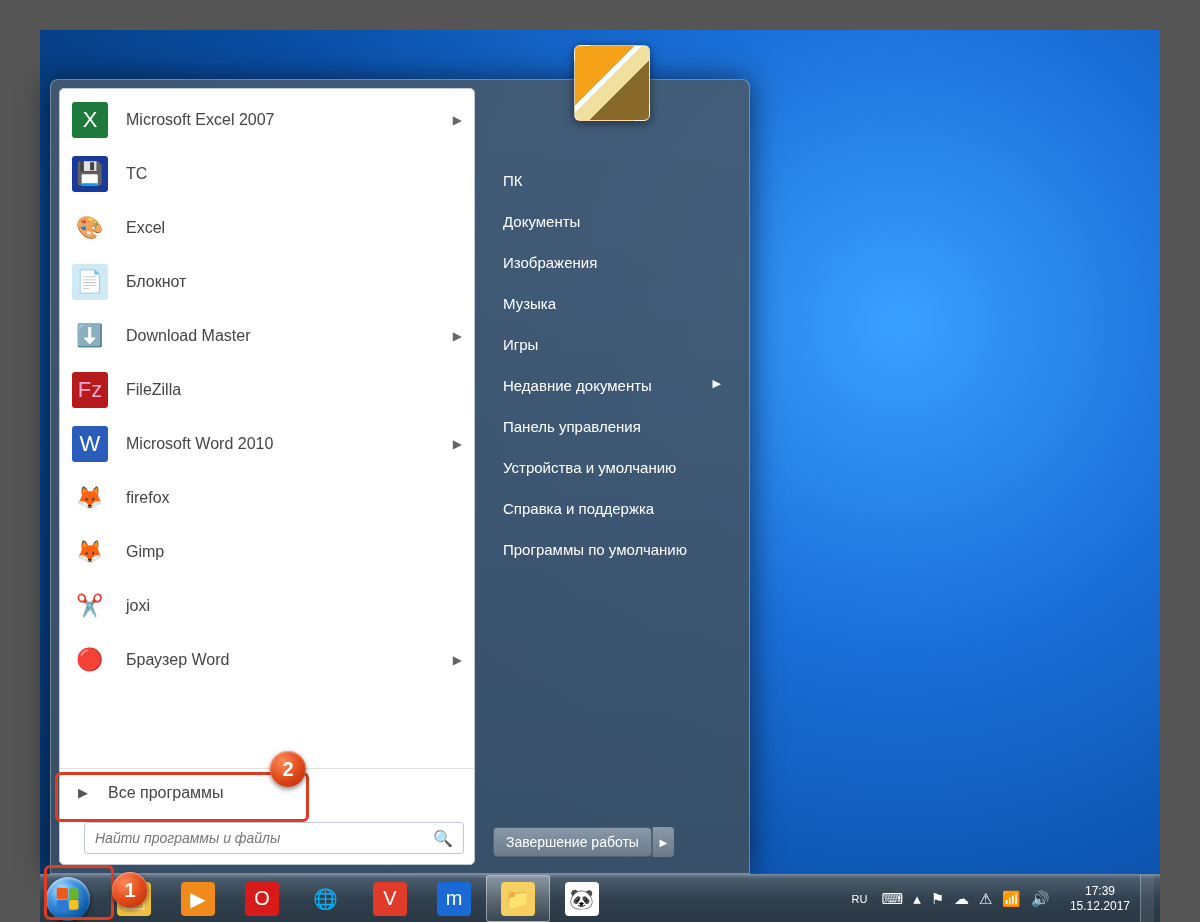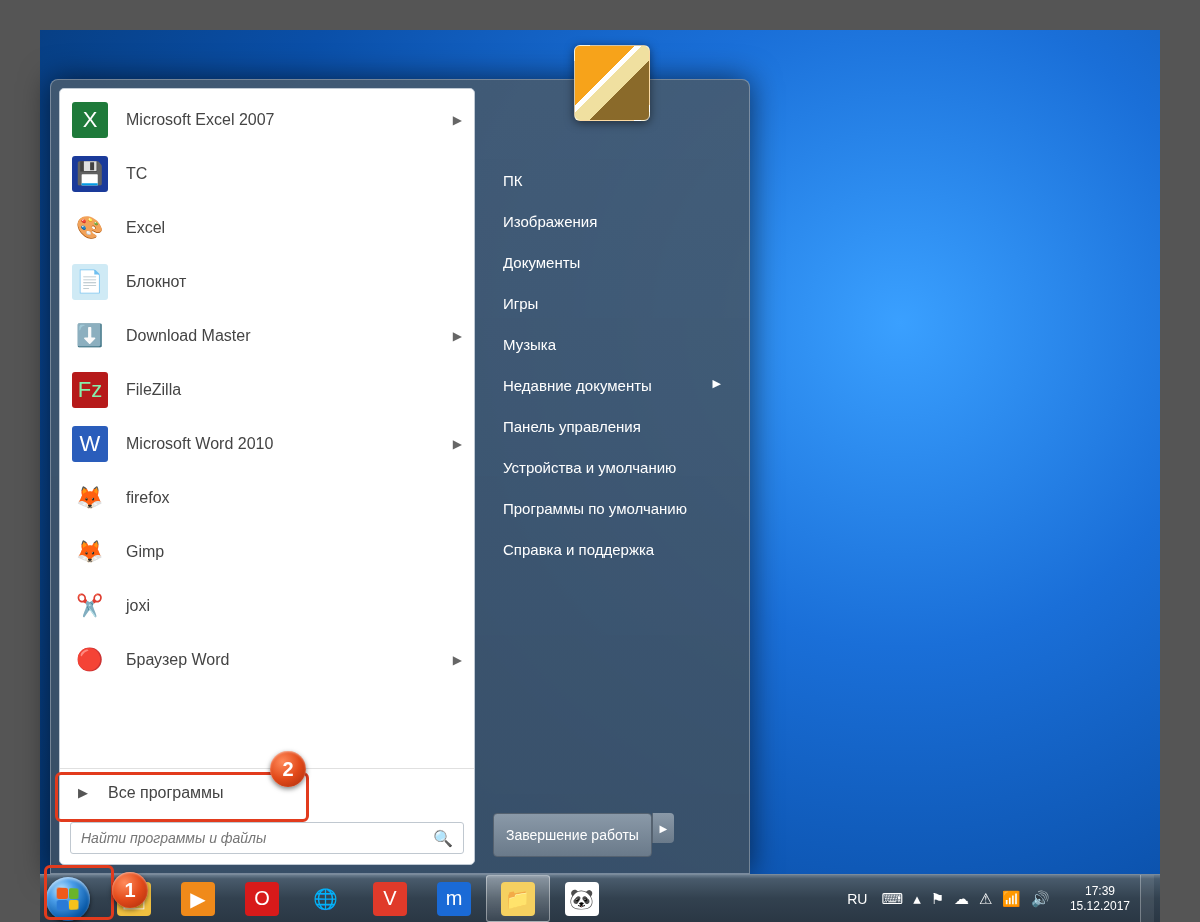--- a/index.html
+++ b/index.html
@@ -8,45 +8,45 @@
 .desktop { position: absolute; inset: 0; background: radial-gradient(circle at 75% 35%, #3aa0ff 0%, #1a6fd8 30%, #0a4fa8 60%, #05356e 100%); }
 .start-menu { position: absolute; left: 50px; bottom: 48px; width: 700px; height: 795px; border-radius: 8px 8px 0 0; background: linear-gradient(to bottom, rgba(70,90,110,0.9), rgba(60,80,100,0.92)); display: flex; box-shadow: 0 0 30px rgba(0,0,0,0.6); border: 1px solid rgba(255,255,255,0.3); }
 .left-pane { width: 416px; background: #fff; margin: 8px 0 8px 8px; border-radius: 5px; display: flex; flex-direction: column; border: 1px solid #bfc9d4; }
 .program-list { flex: 1; padding: 4px 0; }
 .program-item { display: flex; align-items: center; height: 54px; padding: 0 12px; position: relative; cursor: pointer; }
 .program-icon { width: 36px; height: 36px; margin-right: 18px; border-radius: 3px; display:flex; align-items:center; justify-content:center; font-size:22px; }
 .program-label { font-size: 16px; color: #444; }
 .arrow-right { position: absolute; right: 12px; font-size: 12px; color: #666; }
 .all-programs { height: 48px; display: flex; align-items: center; padding: 0 18px; font-size: 16px; color: #444; border-top: 1px solid #e0e0e0; cursor: pointer; }
 .all-programs .ap-icon { margin-right: 20px; font-size: 13px; color: #555; }
-.search-box { margin: 6px 10px 10px 10px; height: 32px; border: 1px solid #c0c8d0; border-radius: 3px; display: flex; align-items: center; padding: 0 10px; background: #fff; }
+.search-box { margin: 6px 10px 10px 24px; height: 32px; border: 1px solid #c0c8d0; border-radius: 3px; display: flex; align-items: center; padding: 0 10px; background: #fff; }
 .search-box input { flex: 1; border: none; outline: none; font-size: 14px; font-style: italic; color: #888; background: transparent; }
 .search-box .s-icon { color: #4b8fd6; font-size: 16px; }
 .right-pane { flex: 1; padding: 80px 18px 18px 18px; color: #fff; font-size: 15px; position: relative; }
 .user-pic { position: absolute; top: -35px; left: 50%; transform: translateX(-50%); width: 76px; height: 76px; border: 1px solid rgba(255,255,255,0.6); border-radius: 6px; background: linear-gradient(135deg,#f7a31a 0 40%,#fff 40% 45%,#f0e0a0 45% 60%,#8a6a2a 60% 100%); box-shadow: 0 2px 10px rgba(0,0,0,0.5); padding:4px; }
 .sys-item { padding: 12px 10px; cursor: pointer; display:flex; justify-content:space-between; border-radius:3px; }
 .sys-item .sub-arrow { font-size:11px; }
 .shutdown-row { position:absolute; bottom:16px; left:18px; right:18px; display:flex; }
-.shutdown-btn { display:flex; align-items:center; background: linear-gradient(to bottom,#8a99a8,#6a7a8a); border:1px solid #556270; border-radius:4px; height:44px; padding:0 12px; color:#fff; font-size:14px; cursor:pointer; }
+.shutdown-btn { display:flex; align-items:center; background: linear-gradient(to bottom,#8a99a8,#6a7a8a); border:1px solid #556270; border-radius:4px; height:30px; padding:0 12px; color:#fff; font-size:14px; cursor:pointer; }
 .shutdown-split { width:22px; border-left:1px solid #556270; display:flex; align-items:center; justify-content:center; background: linear-gradient(to bottom,#8a99a8,#6a7a8a); border-radius:0 4px 4px 0; height:30px; cursor:pointer; }
 .taskbar { position: absolute; left:40px; right:40px; bottom:0; height:48px; background: linear-gradient(to bottom,#6a7d8f 0%,#495b6c 8%,#32414f 50%,#2a3744 100%); display:flex; align-items:center; border-top:1px solid #7a8a9a; }
 .start-button { width:56px; height:48px; display:flex; align-items:center; justify-content:center; cursor:pointer; }
 .orb { width:44px; height:44px; border-radius:50%; background: radial-gradient(circle at 35% 30%, #bfe6ff 0%, #4a9de8 30%, #0a5aa8 70%, #053564 100%); display:flex; align-items:center; justify-content:center; box-shadow: inset 0 2px 3px rgba(255,255,255,0.6), 0 2px 4px rgba(0,0,0,0.6); }
 .orb-flag { width:22px; height:22px; display:grid; grid-template:1fr 1fr/1fr 1fr; gap:1px; transform: perspective(40px) rotateY(8deg); }
 .orb-flag div:nth-child(1){background:#ef5a1a;border-radius:2px;}
 .orb-flag div:nth-child(2){background:#6ab42a;border-radius:2px;}
 .orb-flag div:nth-child(3){background:#2a7ad6;border-radius:2px;}
 .orb-flag div:nth-child(4){background:#f5c21a;border-radius:2px;}
 .pinned { display:flex; height:100%; margin-left:6px; }
 .pinned-item { width:64px; height:100%; display:flex; align-items:center; justify-content:center; cursor:pointer; border-radius:3px; }
 .pinned-icon { width:34px; height:34px; border-radius:4px; display:flex; align-items:center; justify-content:center; font-size:20px; }
 .active-task { background: linear-gradient(to bottom, rgba(255,255,255,0.35), rgba(255,255,255,0.08)); border:1px solid rgba(255,255,255,0.4); }
 .tray { margin-left:auto; display:flex; align-items:center; height:100%; padding:0 6px; color:#fff; font-size:12px; }
 .tray-icons { display:flex; gap:10px; align-items:center; padding:0 10px; font-size:15px; }
-.lang { padding:2px 4px; background: rgba(255,255,255,0); border-radius:2px; font-size:14px; }
+.lang { padding:2px 4px; background: rgba(255,255,255,0); border-radius:2px; font-size:11px; }
 .clock { text-align:center; line-height:1.2; padding:0 10px; }
 .show-desktop { width:14px; height:48px; border-left:1px solid rgba(255,255,255,0.3); background: rgba(255,255,255,0.08); cursor:pointer; }
 .highlight-red { position:absolute; border:3px solid #e23b1d; border-radius:6px; pointer-events:none; }
 .badge { position:absolute; width:36px; height:36px; border-radius:50%; display:flex; align-items:center; justify-content:center; color:#fff; font-size:20px; font-weight:bold; pointer-events:none; background: radial-gradient(circle at 35% 30%, #ff8a5a 0%, #e24a1a 50%, #a82a0a 100%); box-shadow: 0 2px 5px rgba(0,0,0,0.5), inset 0 1px 2px rgba(255,255,255,0.5); }
 .letterbox { position:absolute; background:#555; }
 .letterbox.top{left:0;right:0;top:0;height:30px;}
 .letterbox.left{left:0;top:0;bottom:0;width:40px;}
 .letterbox.right{right:0;top:0;bottom:0;width:40px;}
 </style>
 </head>
@@ -77,21 +77,21 @@
           <div class="program-item">
             <div class="program-icon" style="background:#cfeaf5;color:#fff;">📄</div>
             <span class="program-label">Блокнот</span>
           </div>
           <div class="program-item">
             <div class="program-icon" style="background:transparent;color:#fff;">⬇️</div>
             <span class="program-label">Download Master</span>
             <span class="arrow-right">▶</span>
           </div>
           <div class="program-item">
-            <div class="program-icon" style="background:#b61a1a;color:#86efac;">Fz</div>
+            <div class="program-icon" style="background:#b61a1a;color:#f9a8d4;">Fz</div>
             <span class="program-label">FileZilla</span>
           </div>
           <div class="program-item">
             <div class="program-icon" style="background:#2a5dbb;color:#fff;">W</div>
             <span class="program-label">Microsoft Word 2010</span>
             <span class="arrow-right">▶</span>
           </div>
           <div class="program-item">
             <div class="program-icon" style="background:transparent;color:#fff;">🦊</div>
             <span class="program-label">firefox</span>
@@ -119,46 +119,46 @@
         <span class="s-icon">🔍</span>
       </div>
     </div>
     <div class="right-pane">
       <div class="user-pic"></div>
       <div id="sys-list">
           <div class="sys-item">
             <span>ПК</span>
           </div>
           <div class="sys-item">
+            <span>Документы</span>
+          </div>
+          <div class="sys-item">
             <span>Изображения</span>
           </div>
           <div class="sys-item">
-            <span>Документы</span>
+            <span>Музыка</span>
           </div>
           <div class="sys-item">
             <span>Игры</span>
-          </div>
-          <div class="sys-item">
-            <span>Музыка</span>
           </div>
           <div class="sys-item">
             <span>Недавние документы</span>
             <span class="sub-arrow">▶</span>
           </div>
           <div class="sys-item">
             <span>Панель управления</span>
           </div>
           <div class="sys-item">
             <span>Устройства и умолчанию</span>
           </div>
           <div class="sys-item">
+            <span>Справка и поддержка</span>
+          </div>
+          <div class="sys-item">
             <span>Программы по умолчанию</span>
-          </div>
-          <div class="sys-item">
-            <span>Справка и поддержка</span>
           </div>
         </div>
       <div class="shutdown-row">
         <div class="shutdown-btn">
           <span>Завершение работы</span>
         </div>
         <div class="shutdown-split">
           <span style="font-size:10px;">▶</span>
         </div>
       </div>

